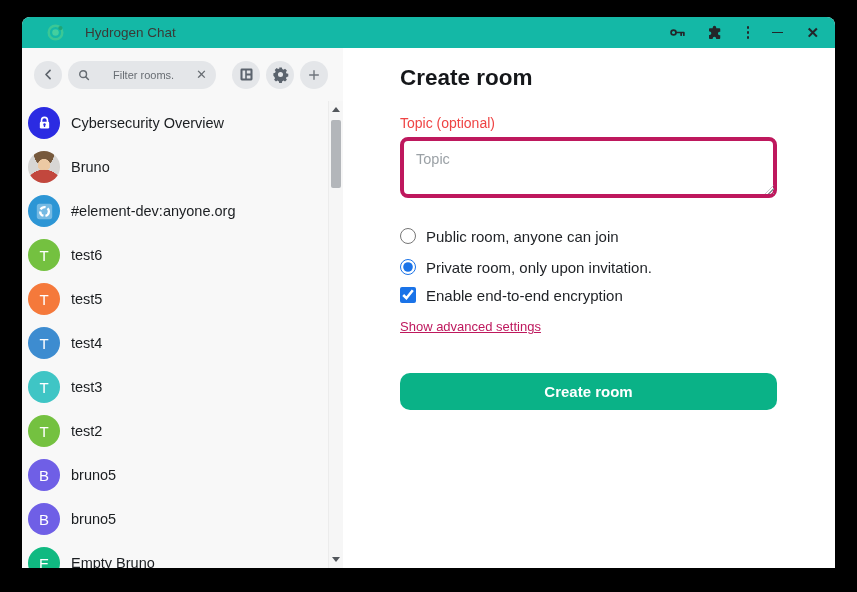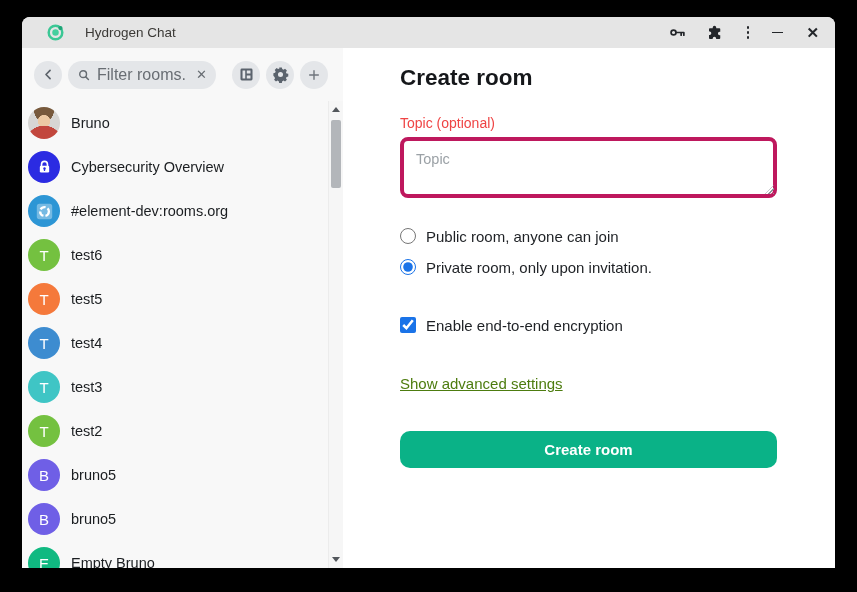--- a/index.html
+++ b/index.html
@@ -3,42 +3,42 @@
 <meta charset="utf-8">
 <style>
   * { margin:0; padding:0; box-sizing:border-box; }
   html,body { width:857px; height:592px; background:#000; overflow:hidden;
               font-family:"Liberation Sans", sans-serif; }
 
   .window { position:absolute; left:22px; top:17px; width:813px; height:551px;
             border-radius:8px 8px 0 0; overflow:hidden; background:#fff; }
 
   
-  .titlebar { height:31px; background:#e5e5e5; display:flex; align-items:center; }
+  .titlebar { height:31px; background:#14b8a6; display:flex; align-items:center; }
   .tb-logo { margin-left:24px; width:19px; height:19px; display:flex; }
   .tb-title { margin-left:20px; font-size:13.5px; color:#3b3936; }
   .tb-right { margin-left:auto; display:flex; align-items:center; gap:19px; margin-right:16px; }
   .tb-btn { display:flex; align-items:center; justify-content:center; cursor:default; }
   .kebab { display:flex; flex-direction:column; gap:2.5px; padding:0 4px; }
   .kebab i { width:2.8px; height:2.8px; border-radius:50%; background:#23262a; }
   .min-glyph { width:11px; height:1.8px; background:#23262a; margin-right:4px; }
   .close-glyph { font-size:15px; color:#23262a; line-height:1; font-weight:bold; }
 
   
   .app { display:flex; height:520px; }
 
   
   .sidebar { width:321px; background:#f8f8f8; position:relative; flex:none; overflow:hidden; }
   .sb-header { height:53px; display:flex; align-items:center; padding-left:12px; }
   .circle-btn { width:28px; height:28px; border-radius:50%; background:#e4e6e9;
                 display:flex; align-items:center; justify-content:center; flex:none; }
   .filter-pill { margin-left:6px; width:148px; height:28px; border-radius:14px; background:#e4e6e9;
                  display:flex; align-items:center; padding:0 9px; gap:6px; }
   .filter-pill input { flex:1; min-width:0; border:none; background:transparent; outline:none;
-                       font-size:16px; color:#565b61; font-family:inherit; }
+                       font-size:11px; color:#565b61; font-family:inherit;text-align:center; }
   .filter-pill input::placeholder { color:#686d73; }
   .pill-x { font-size:13px; color:#676c72; line-height:1; }
   .grid-btn { margin-left:16px; } .gear-btn,.plus-btn { margin-left:6px; }
 
   .room-list { padding-top:0; }
   .room-row { height:44px; display:flex; align-items:center; padding-left:6px; gap:11px; }
   .avatar { width:32px; height:32px; border-radius:50%; flex:none;
             display:flex; align-items:center; justify-content:center; overflow:hidden; }
   .avatar .letter { color:#fff; font-size:15px; line-height:1; }
   .avatar-bruno { background:
@@ -78,22 +78,22 @@
                  resize:none; outline:none; display:block; }
   .topic-input::placeholder { color:#9ba1a6; }
   .resize-grip { position:absolute; right:3px; bottom:4px; width:9px; height:9px;
       background:repeating-linear-gradient(135deg, rgba(0,0,0,0) 0 2px, #8d9298 2px 3.2px);
       clip-path:polygon(100% 0, 100% 100%, 0 100%); }
 
   .radio-group { margin-top:26px; display:flex; flex-direction:column; gap:7px; }
   .choice-row { display:flex; align-items:center; gap:10px; height:24px; }
   .choice-row input { width:16px; height:16px; accent-color:#1a73e8; margin:0; flex:none; }
   .choice-label { font-size:15px; color:#1e2125; }
-  .checkbox-row { margin-top:34px; }
-  .advanced-link { display:inline-block; margin-top:38px; font-size:15px; color:#4d7c0f;
+  .checkbox-row { margin-top:4px; }
+  .advanced-link { display:inline-block; margin-top:12px; font-size:13px; color:#be185d;
                    text-decoration:underline; }
   .create-btn { display:block; margin-top:38px; width:377px; height:37px; border:none;
                 border-radius:10px; background:#0ab287; color:#fff; font-weight:700;
                 font-size:15px; font-family:inherit; cursor:pointer; }
 </style>
 </head>
 <body>
 
 <div class="window">
 
@@ -158,42 +158,42 @@
           </svg>
         </span>
         <span class="circle-btn plus-btn">
           <svg viewBox="0 0 24 24" width="16" height="16" fill="none" stroke="#70767d" stroke-width="2.1" stroke-linecap="round">
               <path d="M12 5.5v13M5.5 12h13"></path>
             </svg>
         </span>
       </div>
       <div class="room-list" id="room-list">
           <div class="room-row">
-            <div class="avatar avatar-bruno"></div>
-            <div class="room-name">Bruno</div>
-          </div>
-          <div class="room-row">
             <div class="avatar" style="background: rgb(43, 43, 226);">
               <svg id="svg-lock" viewBox="0 0 24 24" width="17" height="17">
     <path d="M7.8 10 V7.6 a4.2 4.2 0 0 1 8.4 0 V10" fill="none" stroke="#fff" stroke-width="2.3"></path>
     <rect x="5.4" y="9.6" width="13.2" height="9.6" rx="1.8" fill="#fff"></rect>
     <circle cx="12" cy="13.4" r="1.7" fill="#2b2be2"></circle>
     <rect x="11.1" y="13.9" width="1.8" height="3" fill="#2b2be2"></rect>
   </svg>
             </div>
             <div class="room-name">Cybersecurity Overview</div>
           </div>
           <div class="room-row">
+            <div class="avatar avatar-bruno"></div>
+            <div class="room-name">Bruno</div>
+          </div>
+          <div class="room-row">
             <div class="avatar" style="background: rgb(45, 150, 213);">
               <svg id="svg-element" viewBox="0 0 24 24" width="21" height="21">
     <rect x="3.2" y="3.2" width="17.6" height="17.6" rx="3" fill="rgba(255,255,255,0.35)"></rect>
     <circle cx="12" cy="12" r="5" fill="none" stroke="#fff" stroke-width="2.6" stroke-dasharray="6.5 2.4"></circle>
   </svg>
             </div>
-            <div class="room-name">#element-dev:rooms.org</div>
+            <div class="room-name">#element-dev:anyone.org</div>
           </div>
           <div class="room-row">
             <div class="avatar" style="background: rgb(116, 193, 64);">
               <span class="letter">T</span>
             </div>
             <div class="room-name">test6</div>
           </div>
           <div class="room-row">
             <div class="avatar" style="background: rgb(245, 121, 59);">
               <span class="letter">T</span>

